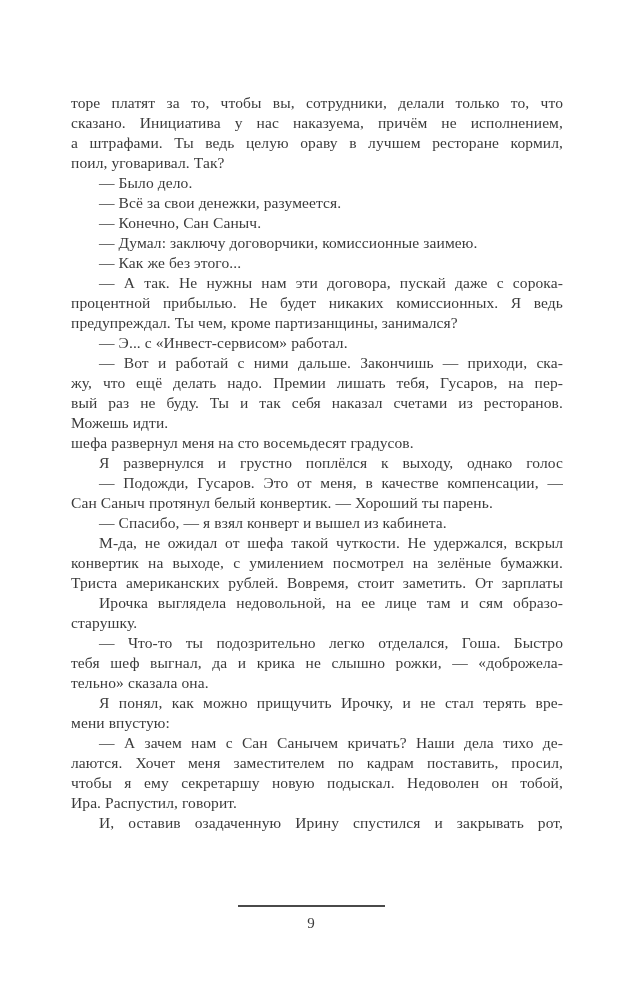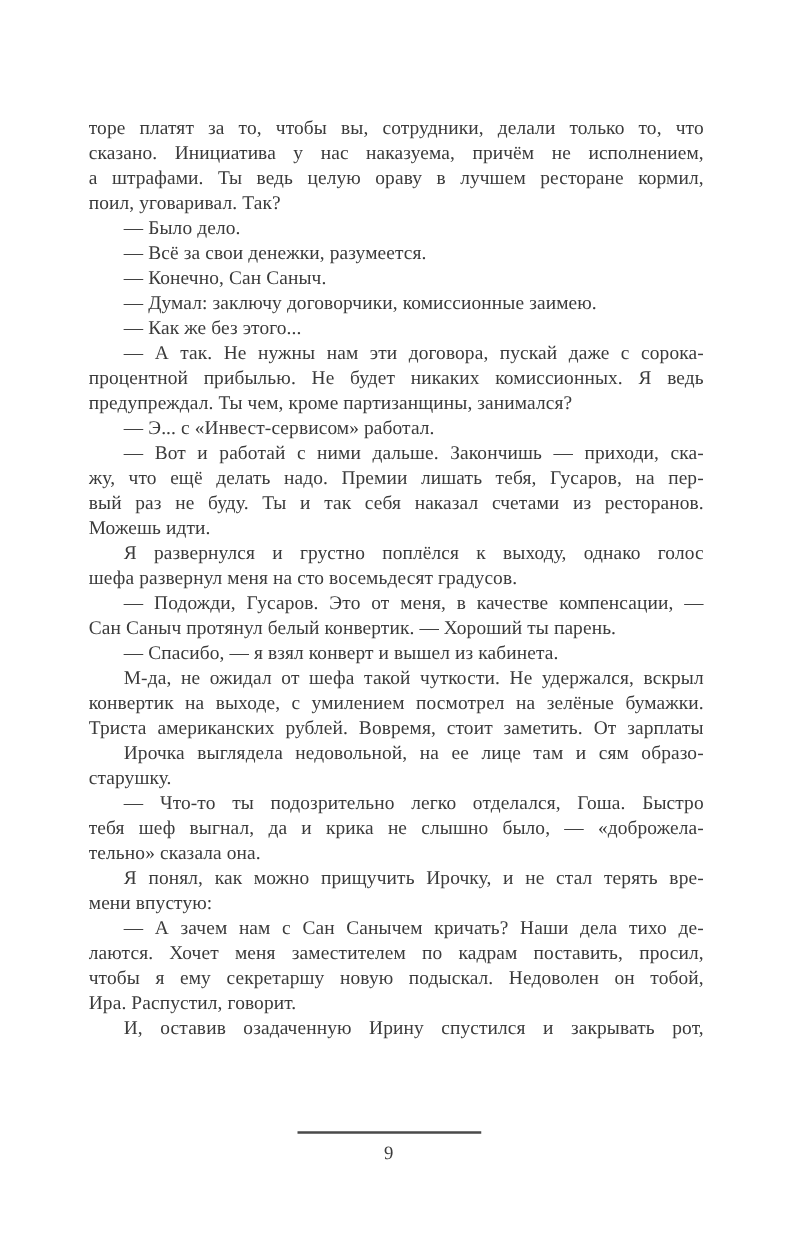--- a/index.html
+++ b/index.html
@@ -74,32 +74,32 @@
       <div class="line last indent">— Думал: заключу договорчики, комиссионные заимею.</div>
       <div class="line last indent">— Как же без этого...</div>
       <div class="line indent">— А так. Не нужны нам эти договора, пускай даже с сорока-</div>
       <div class="line">процентной прибылью. Не будет никаких комиссионных. Я ведь</div>
       <div class="line last">предупреждал. Ты чем, кроме партизанщины, занимался?</div>
       <div class="line last indent">— Э... с «Инвест-сервисом» работал.</div>
       <div class="line indent">— Вот и работай с ними дальше. Закончишь — приходи, ска-</div>
       <div class="line">жу, что ещё делать надо. Премии лишать тебя, Гусаров, на пер-</div>
       <div class="line">вый раз не буду. Ты и так себя наказал счетами из ресторанов.</div>
       <div class="line last">Можешь идти.</div>
+      <div class="line last">шефа развернул меня на сто восемьдесят градусов.</div>
       <div class="line indent">Я развернулся и грустно поплёлся к выходу, однако голос</div>
-      <div class="line last">шефа развернул меня на сто восемьдесят градусов.</div>
       <div class="line indent">— Подожди, Гусаров. Это от меня, в качестве компенсации, —</div>
       <div class="line last">Сан Саныч протянул белый конвертик. — Хороший ты парень.</div>
       <div class="line last indent">— Спасибо, — я взял конверт и вышел из кабинета.</div>
       <div class="line indent">М-да, не ожидал от шефа такой чуткости. Не удержался, вскрыл</div>
       <div class="line">конвертик на выходе, с умилением посмотрел на зелёные бумажки.</div>
       <div class="line">Триста американских рублей. Вовремя, стоит заметить. От зарплаты</div>
       <div class="line indent">Ирочка выглядела недовольной, на ее лице там и сям образо-</div>
       <div class="line last">старушку.</div>
       <div class="line indent">— Что-то ты подозрительно легко отделался, Гоша. Быстро</div>
-      <div class="line">тебя шеф выгнал, да и крика не слышно было, — «доброжела-</div>
+      <div class="line">тебя шеф выгнал, да и крика не слышно рожки, — «доброжела-</div>
       <div class="line last">тельно» сказала она.</div>
       <div class="line indent">Я понял, как можно прищучить Ирочку, и не стал терять вре-</div>
       <div class="line last">мени впустую:</div>
       <div class="line indent">— А зачем нам с Сан Санычем кричать? Наши дела тихо де-</div>
       <div class="line">лаются. Хочет меня заместителем по кадрам поставить, просил,</div>
       <div class="line">чтобы я ему секретаршу новую подыскал. Недоволен он тобой,</div>
       <div class="line last">Ира. Распустил, говорит.</div>
       <div class="line indent">И, оставив озадаченную Ирину спустился и закрывать рот,</div>
     </div>
   <div class="footer">

